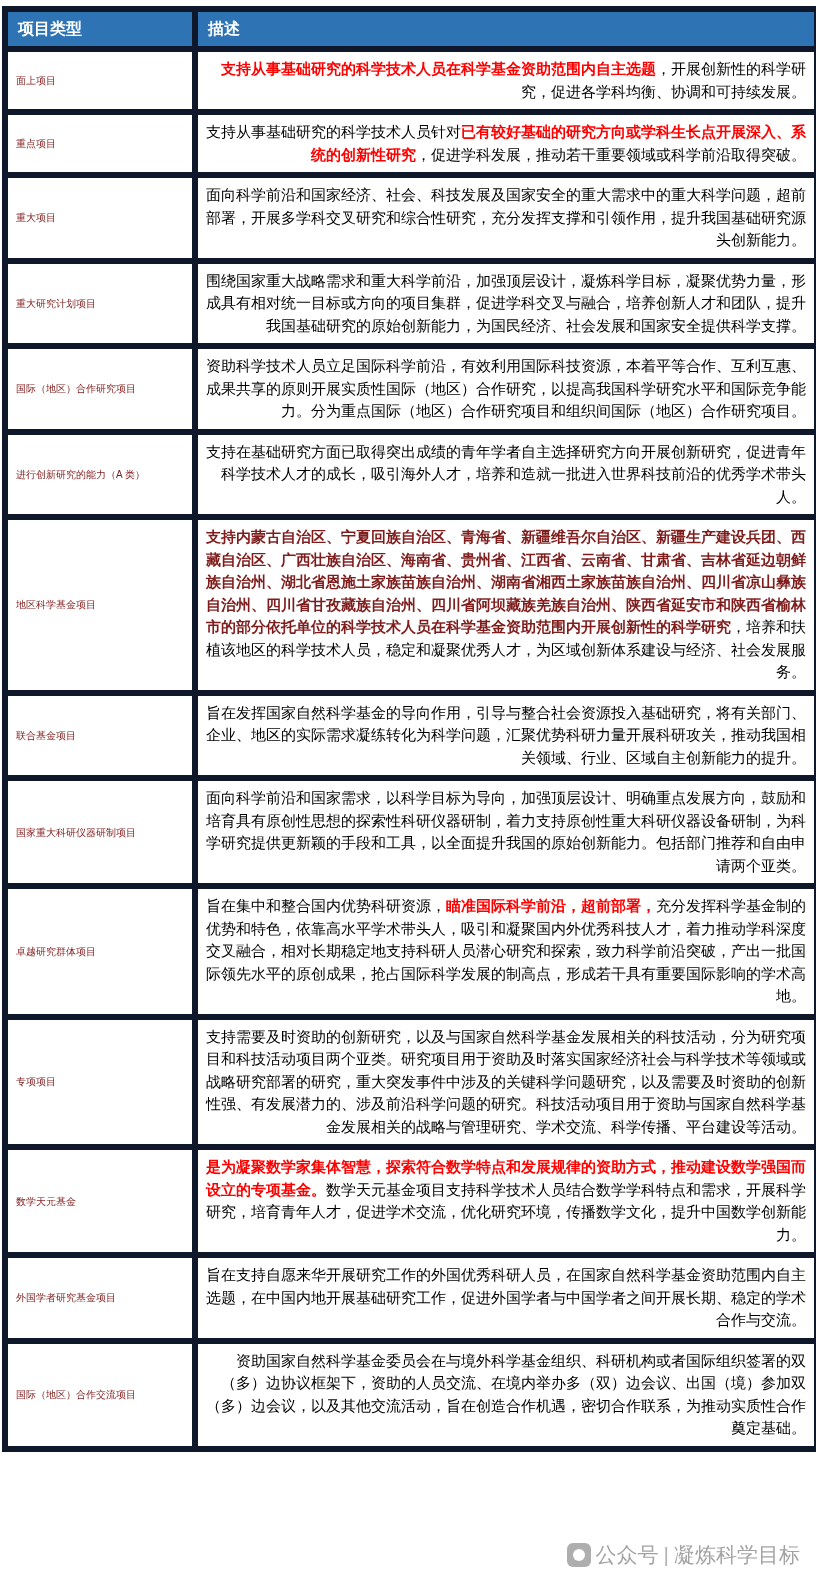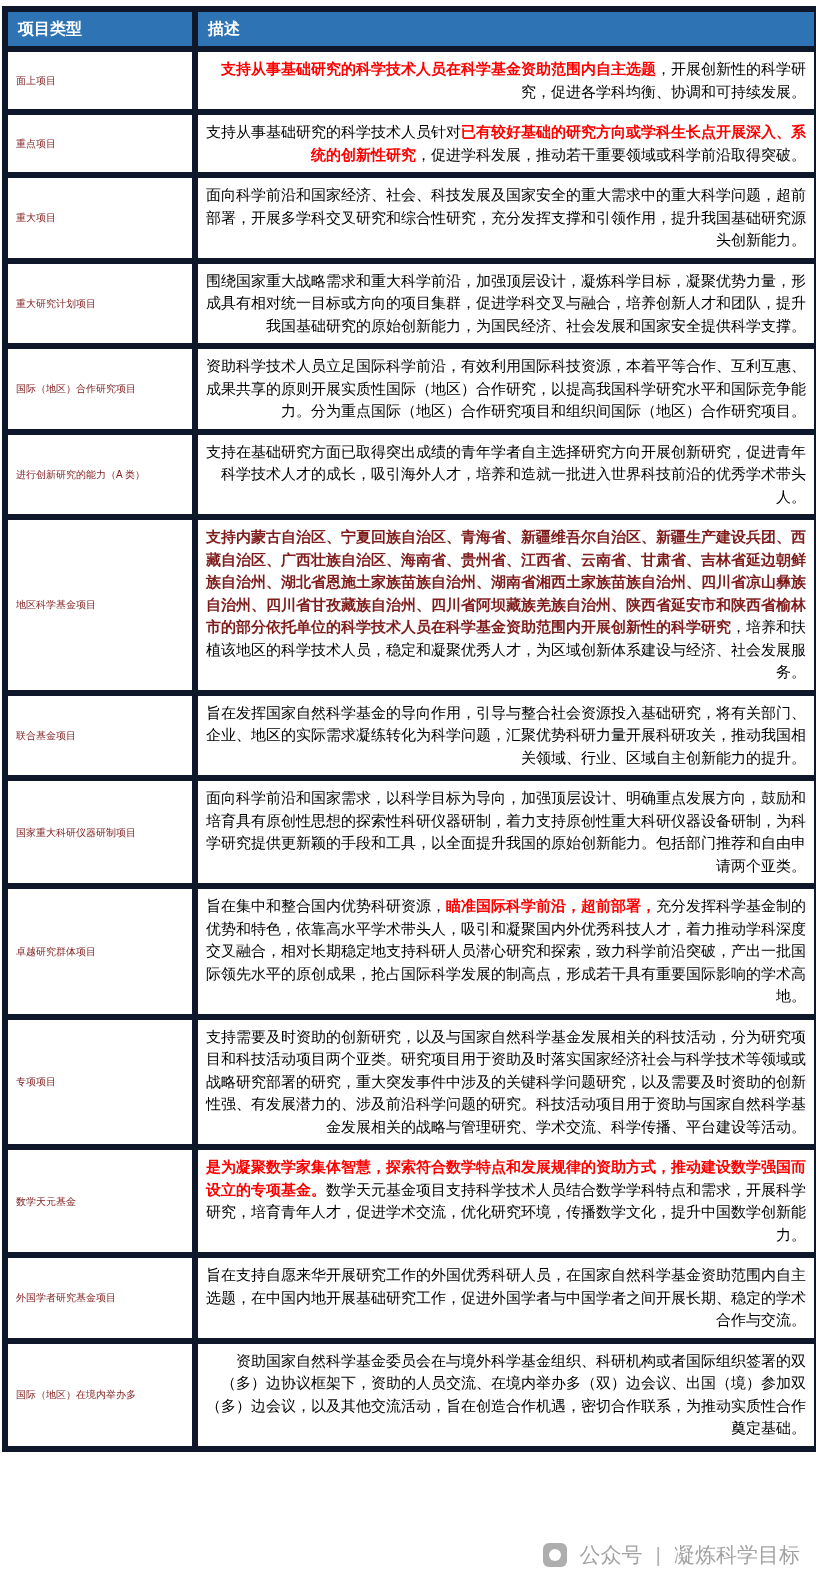--- a/index.html
+++ b/index.html
@@ -44,21 +44,21 @@
   td.desc-cell { text-align: right; margin-left: 36px; }
   .seg-normal { color: #000000; font-weight: normal; }
   .seg-red { color: #FF0000; font-weight: bold; }
   .seg-bold { color: #7f1d1d; font-weight: bold; }
   .watermark {
     position: absolute;
     right: 16px;
     bottom: 20px;
     display: flex;
     align-items: center;
-    gap: 13px;
+    gap: 5px;
     color: #8c8c8c;
     opacity: 0.8;
     font-size: 21px;
     pointer-events: none;
   }
   .wm-icon {
     width: 24px;
     height: 24px;
     border-radius: 6px;
     background: #9a9a9a;
@@ -137,21 +137,21 @@
         </tr>
         <tr>
           <td class="type-cell">数学天元基金</td>
           <td class="desc-cell"><span class="seg-red">是为凝聚数学家集体智慧，探索符合数学特点和发展规律的资助方式，推动建设数学强国而设立的专项基金。</span><span class="seg-normal">数学天元基金项目支持科学技术人员结合数学学科特点和需求，开展科学研究，培育青年人才，促进学术交流，优化研究环境，传播数学文化，提升中国数学创新能力。</span></td>
         </tr>
         <tr>
           <td class="type-cell">外国学者研究基金项目</td>
           <td class="desc-cell"><span class="seg-normal">旨在支持自愿来华开展研究工作的外国优秀科研人员，在国家自然科学基金资助范围内自主选题，在中国内地开展基础研究工作，促进外国学者与中国学者之间开展长期、稳定的学术合作与交流。</span></td>
         </tr>
         <tr>
-          <td class="type-cell">国际（地区）在境内举办多</td>
+          <td class="type-cell">国际（地区）合作交流项目</td>
           <td class="desc-cell"><span class="seg-normal">资助国家自然科学基金委员会在与境外科学基金组织、科研机构或者国际组织签署的双（多）边协议框架下，资助的人员交流、在境内举办多（双）边会议、出国（境）参加双（多）边会议，以及其他交流活动，旨在创造合作机遇，密切合作联系，为推动实质性合作奠定基础。</span></td>
         </tr>
       </tbody>
   </table>
 
   <div class="watermark">
     <span class="wm-icon"></span>
     <span class="wm-label">公众号</span>
     <span class="wm-divider">|</span>
     <span class="wm-name">凝炼科学目标</span>

